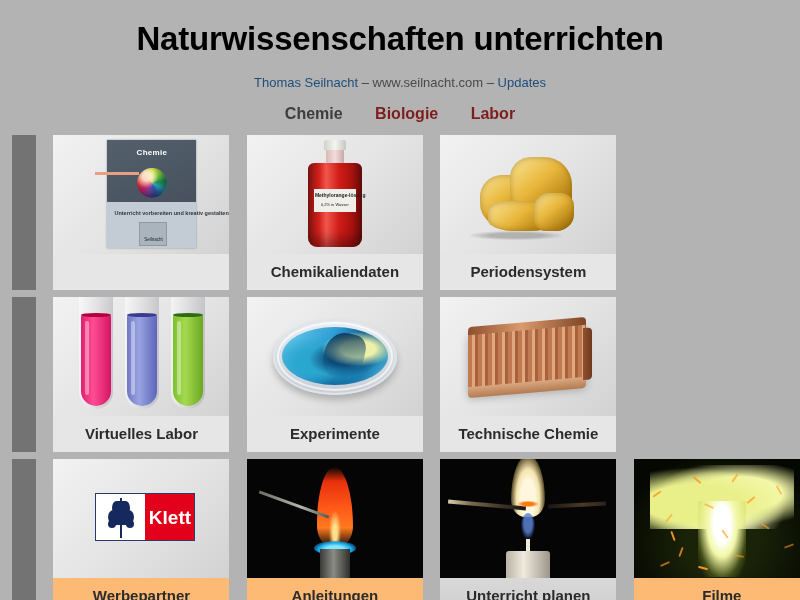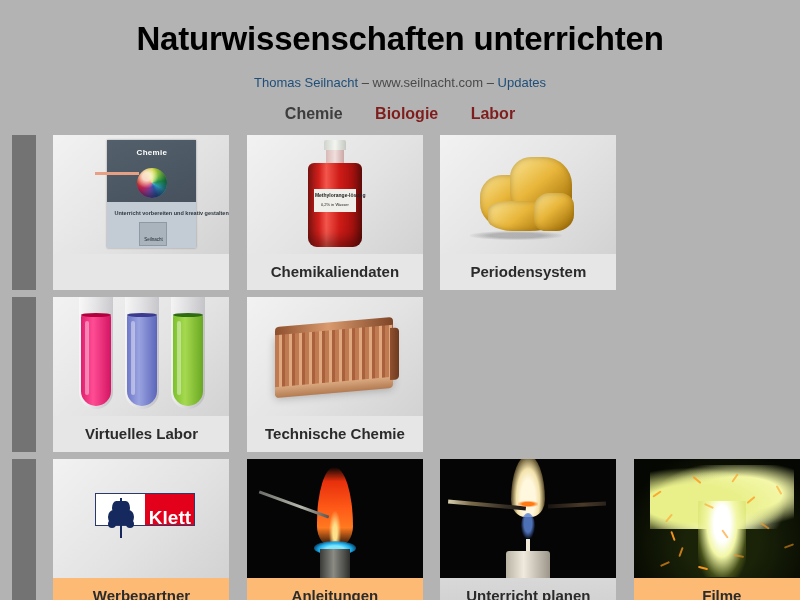--- a/index.html
+++ b/index.html
@@ -303,21 +303,21 @@
   }
   .copper-side {
     position: absolute; right: -6px; top: 6px; width: 9px; bottom: 4px;
     background: linear-gradient(90deg,#91512f,#6d3a1f);
     border-radius: 0 4px 4px 0;
   }
 
   
   .klett {
     position: absolute; left: 42px; top: 34px;
-    width: 100px; height: 33px;
+    width: 100px; height: 48px;
     border: 1px solid #2b3a6b;
     display: flex;
   }
   .klett-left { width: 50%; background: #fff; position: relative; }
   .klett-right { width: 50%; background: #e2001a; color: #fff;
                  font-size: 19px; font-weight: bold; line-height: 47px; }
   .klett-mark { position: absolute; left: 50%; top: 4px; margin-left: -15px; width: 30px; height: 40px; }
   .klett-mark span { position: absolute; background: #16295e; display: block; }
   .km-stem { left: 14px; top: 0; width: 2.5px; height: 40px; }
   .km-l1 { left: 2px;  top: 12px; width: 12px; height: 15px; border-radius: 60% 0 0 70%;
@@ -504,20 +504,31 @@
             <div class="glass"></div>
               <div class="liquid"></div>
               <div class="meniscus"></div>
               <div class="shine"></div>
           </div>
         </div>
       </div>
       <div class="tile-cap">Virtuelles Labor</div>
     </div>
 
+    <div class="tile">
+      <div class="tile-img bg-lightgrad">
+        <div class="dish">
+          <div class="dish-inner">
+            <div class="dish-swirl"></div>
+          </div>
+          <div class="dish-rim"></div>
+        </div>
+      </div>
+      <div class="tile-cap">Experimente</div>
+    </div>
 
     <div class="tile">
       <div class="tile-img bg-lightgrad">
         <div class="copper">
           <div class="copper-top"></div>
           <div class="copper-bot"></div>
           <div class="copper-side"></div>
         </div>
       </div>
       <div class="tile-cap">Technische Chemie</div>

